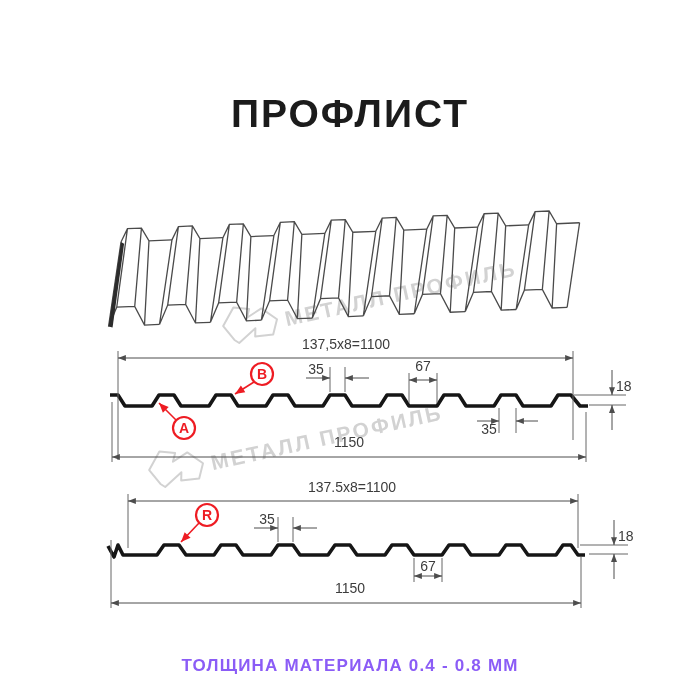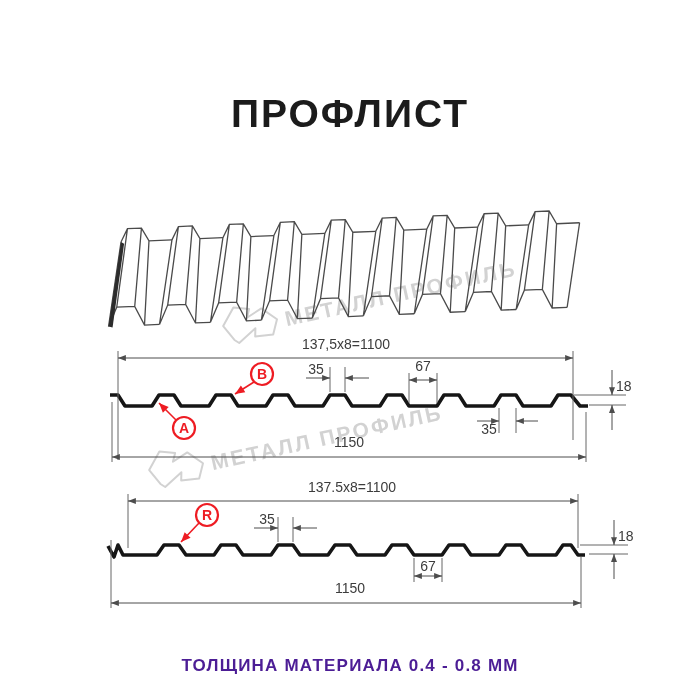--- a/index.html
+++ b/index.html
@@ -3,21 +3,21 @@
 <meta charset="utf-8">
 <style>
   html,body{margin:0;padding:0;background:#ffffff;}
   .page{position:relative;width:700px;height:700px;background:#ffffff;overflow:hidden;
         font-family:"Liberation Sans", sans-serif;margin-top:40px;}
   .title{position:absolute;top:52px;left:0;width:700px;text-align:center;
          font-size:39px;font-weight:bold;letter-spacing:2px;color:#1b1b1b;}
   .subtitle{position:absolute;top:97px;left:0;width:700px;text-align:center;
          font-size:18px;font-weight:bold;letter-spacing:1px;color:#262626;}
   .footer{position:absolute;top:616px;left:0;width:700px;text-align:center;
-         font-size:17px;font-weight:bold;letter-spacing:1.2px;color:#4c1d95;}
+         font-size:17px;font-weight:bold;letter-spacing:1.2px;color:#8b5cf6;}
   svg.drawing{position:absolute;left:0;top:0;}
   .dimtxt{font-size:14px;fill:#3c3c3c;}
   .redtxt{font-size:14px;font-weight:bold;fill:#ee1c23;}
   .wmtxt{font-size:21px;font-weight:bold;letter-spacing:2.5px;fill:#d2d2d2;}
 </style>
 </head>
 <body>
 
 <div class="page">
 

